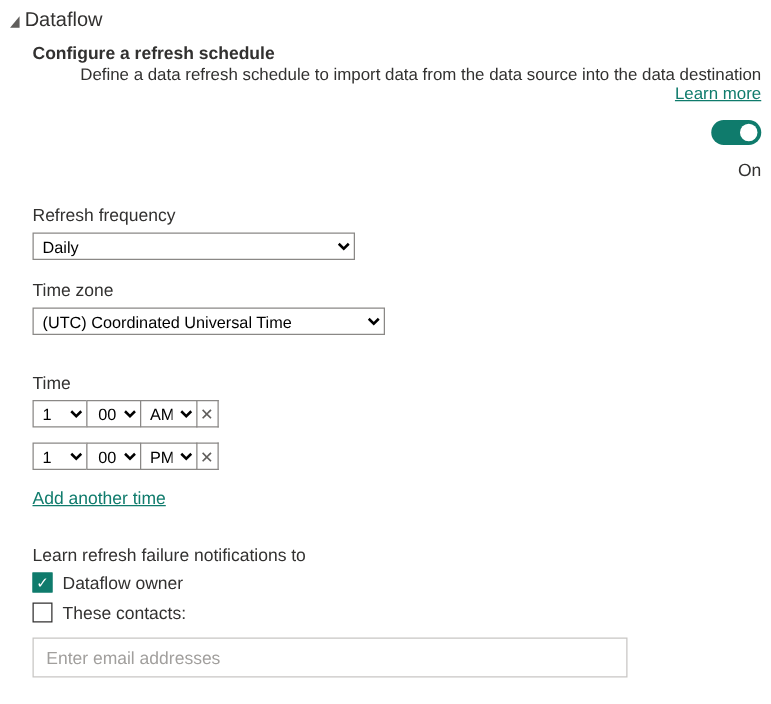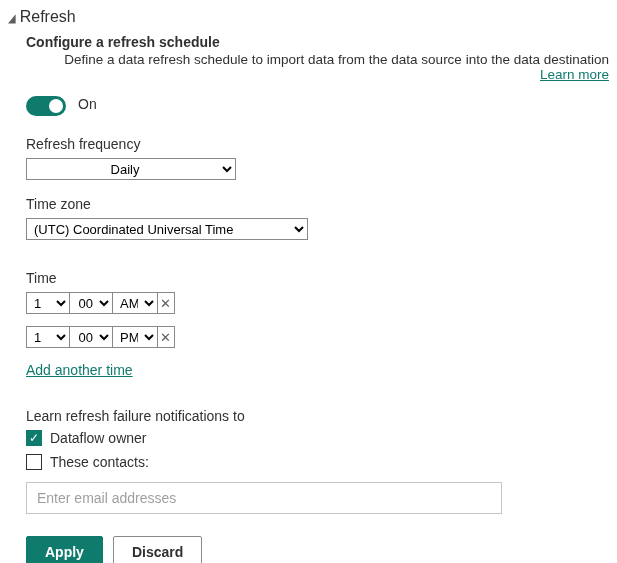--- a/index.html
+++ b/index.html
@@ -23,36 +23,36 @@
   .collapse-icon {
     font-size: 10px;
     color: #605e5c;
     transform: scaleY(1.2);
     display:inline-block;
   }
   .content { padding-left: 18px; }
   .subtitle { font-weight: 600; font-size: 14px; margin-bottom: 2px; }
   .desc { font-size: 13.5px; color: #323130; margin-bottom: 14px; text-align: right; }
   .link { color: #0f7b6c; text-decoration: underline; cursor: pointer; }
-  .toggle-row { display: flex; align-items: flex-start; gap: 12px; margin-bottom: 20px; }
+  .toggle-row { display: flex; align-items: flex-end; gap: 12px; margin-bottom: 20px; flex-direction: column; }
   .toggle {
     width: 40px; height: 20px; border-radius: 10px;
     background: #0f7b6c; position: relative; cursor: pointer;
   }
   .toggle-knob {
     position: absolute; width: 14px; height: 14px; border-radius: 50%;
     background: #fff; top: 3px; right: 3px;
   }
   .field-label { font-weight: 400; font-size: 14px; margin-top: 2px; margin-bottom: 6px; }
   select {
     font-family: inherit; font-size: 13px;
     border: 1px solid #8a8886; background: #fff;
     padding: 2px 3px; height: 22px;
   }
-  .sel-freq { width: 210px; text-align: center; }
+  .sel-freq { width: 258px; }
   .sel-tz { width: 282px; }
   .time-row { display: flex; align-items: center; gap: 0; margin-bottom: 12px; }
   .sel-hr { width: 44px; }
   .sel-min { width: 44px; margin-left: -1px; text-align: right;}
   .sel-ampm { width: 46px; margin-left:-1px;}
   .remove-x {
     width: 18px; height: 22px; display: inline-flex;
     align-items: center; justify-content: center;
     font-size: 13px; color: #605e5c; cursor: pointer;
     border-top:1px solid #8a8886;border-right:1px solid #8a8886;border-bottom:1px solid #8a8886;
@@ -79,21 +79,21 @@
   }
   .btn-primary { background: #0f7b6c; color: #fff; border: 1px solid #0f7b6c; }
   .btn-secondary { background: #fff; color: #323130; border: 1px solid #8a8886; }
   .gap-block { height: 14px; }
 </style>
 </head>
 <body>
 
 <div class="section-header">
   <span class="collapse-icon">◢</span>
-  <span>Refresh</span>
+  <span>Dataflow</span>
 </div>
 
 <div class="content">
   <div class="subtitle">Configure a refresh schedule</div>
   <div class="desc">
     <span>Define a data refresh schedule to import data from the data source into the data destination </span><a class="link">Learn more</a>
   </div>
 
   <div class="toggle-row">
     <div class="toggle">

